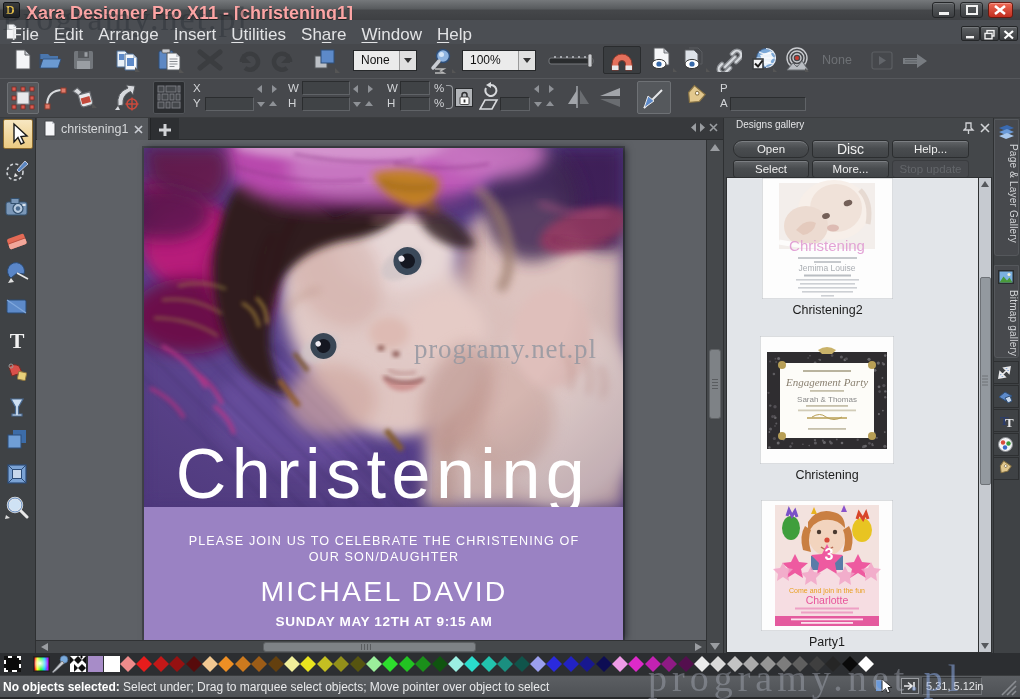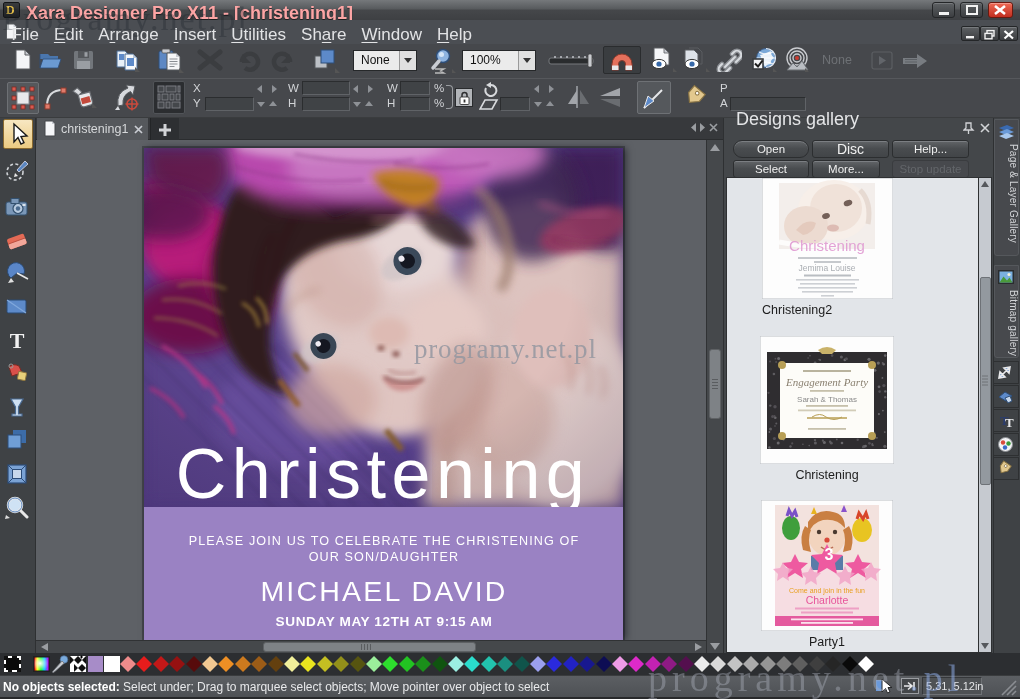--- a/index.html
+++ b/index.html
@@ -538,32 +538,32 @@
     <path d="M9 1 v8 L2 5Z" fill="#9a9da1"></path>
   </svg>
 <svg class="abs" style="left:694px;top:642px" width="10" height="10" viewBox="0 0 10 10">
     <path d="M1 1 v8 l7 -4Z" fill="#9a9da1"></path>
   </svg>
 <div class="abs" style="left:263px;top:641.5px;width:213px;height:10px;background:#7e8286;border:1px solid #5e6164;border-radius:3px"></div>
 <svg class="abs" style="left:360px;top:643px" width="14" height="8" viewBox="0 0 14 8">
     <path d="M1.5 1v6M4.5 1v6M7.5 1v6M10.5 1v6" stroke="#5a5d60" stroke-width="1"></path>
   </svg>
 <div class="abs" style="left:723px;top:118px;width:270px;height:535px;background:#44474a;border-left:1px solid #2e3032"></div>
-<div class="abs" style="left:736px;top:109px;width:150px;font-size:18px;color:#e4e5e7">Designs gallery</div>
+<div class="abs" style="left:736px;top:119px;width:150px;font-size:10px;color:#e4e5e7">Designs gallery</div>
 <svg class="abs" style="left:963px;top:122px" width="12" height="12" viewBox="0 0 12 12">
     <path d="M3 1 h5 v5 l2 2 h-9 l2 -2 Z M5.5 8 v4" fill="none" stroke="#d2d4d7" stroke-width="1.3"></path>
   </svg>
 <svg class="abs" style="left:979px;top:122px" width="12" height="12" viewBox="0 0 12 12">
     <path d="M2 2 L10 10 M10 2 L2 10" stroke="#d2d4d7" stroke-width="1.6"></path>
   </svg>
 <div class="abs" style="left:733px;top:140px;width:76px;height:18px;background:linear-gradient(#626568,#494c4f 48%,#424548);border:1px solid #2c2e30;box-shadow:inset 0 1px 0 #7b7e82;border-radius:9px;color:#f0f0f0;font-size:11.5px;text-align:center;line-height:17px">Open</div>
 <div class="abs" style="left:812px;top:140px;width:77px;height:18px;background:linear-gradient(#626568,#494c4f 48%,#424548);border:1px solid #2c2e30;box-shadow:inset 0 1px 0 #7b7e82;border-radius:3px;color:#f0f0f0;font-size:14px;text-align:center;line-height:17px">Disc designs...</div>
 <div class="abs" style="left:892px;top:140px;width:77px;height:18px;background:linear-gradient(#626568,#494c4f 48%,#424548);border:1px solid #2c2e30;box-shadow:inset 0 1px 0 #7b7e82;border-radius:3px;color:#f0f0f0;font-size:11.5px;text-align:center;line-height:17px">Help...</div>
 <div class="abs" style="left:733px;top:160px;width:76px;height:18px;background:linear-gradient(#626568,#494c4f 48%,#424548);border:1px solid #2c2e30;box-shadow:inset 0 1px 0 #7b7e82;border-radius:3px;color:#f0f0f0;font-size:11.5px;text-align:center;line-height:17px">Select</div>
-<div class="abs" style="left:812px;top:160px;width:68px;height:18px;background:linear-gradient(#626568,#494c4f 48%,#424548);border:1px solid #2c2e30;box-shadow:inset 0 1px 0 #7b7e82;border-radius:3px;color:#f0f0f0;font-size:11.5px;text-align:center;line-height:17px">More...</div>
+<div class="abs" style="left:812px;top:160px;width:77px;height:18px;background:linear-gradient(#626568,#494c4f 48%,#424548);border:1px solid #2c2e30;box-shadow:inset 0 1px 0 #7b7e82;border-radius:3px;color:#f0f0f0;font-size:11.5px;text-align:center;line-height:17px">More...</div>
 <div class="abs" style="left:892px;top:160px;width:77px;height:18px;background:#47494d;border:1px solid #3a3c3f;border-radius:3px;color:#63666a;font-size:11.5px;text-align:center;line-height:17px">Stop update</div>
 <div class="abs" style="left:726px;top:177px;width:252px;height:476px;background:#e2e5e9;border:1px solid #2e3032;border-right:none"></div>
 <div class="abs" style="left:978px;top:177px;width:14px;height:476px;background:#c6cad0;border:1px solid #2e3032"></div>
 <svg class="abs" style="left:980px;top:179px" width="10" height="11" viewBox="0 0 10 11">
     <path d="M5 2 L9 8 H1 Z" fill="#55585c"></path>
   </svg>
 <svg class="abs" style="left:980px;top:640px" width="10" height="11" viewBox="0 0 10 11">
     <path d="M5 9 L9 3 H1 Z" fill="#55585c"></path>
   </svg>
 <div class="abs" style="left:979.5px;top:277px;width:11px;height:208px;background:#93999f;border:1px solid #6e7277;border-radius:2px"></div>
@@ -588,21 +588,21 @@
 <rect x="36" y="79" width="59" height="2" fill="#c6c9cd"></rect>
 <rect x="52" y="83" width="27" height="2" fill="#c6c9cd"></rect>
 <text x="65" y="93" text-anchor="middle" font-family="Liberation Sans,sans-serif" font-size="8.5" fill="#a9adb2">Jemima Louise</text>
 <rect x="42" y="96.5" width="47" height="2" fill="#b9bdc2"></rect>
 <rect x="34" y="101" width="63" height="1.6" fill="#cdd0d4"></rect>
 <rect x="38" y="105" width="55" height="1.6" fill="#cdd0d4"></rect>
 <rect x="36" y="109" width="59" height="1.6" fill="#cdd0d4"></rect>
 <rect x="40" y="113" width="51" height="1.6" fill="#cdd0d4"></rect>
 <rect x="59" y="117" width="13" height="1.6" fill="#cdd0d4"></rect>
 </svg>
-<div class="abs" style="left:762px;top:303px;width:131px;font-size:12.5px;color:#1c1c1c">Christening2</div>
+<div class="abs" style="left:762px;top:303px;width:131px;text-align:center;font-size:12.5px;color:#1c1c1c">Christening2</div>
 <svg class="abs" style="left:760px;top:336px" width="134" height="128" viewBox="0 0 134 128">
 <rect width="134" height="128" fill="#fdfdfd" stroke="#b9bdc2" stroke-width="1"></rect>
 <rect x="7" y="16" width="120" height="97" fill="#2f2d30"></rect>
 <g>
       <circle cx="84.8" cy="23.9" r="1.3" fill="#6a686c"></circle>
       <circle cx="76.8" cy="103.4" r="0.9" fill="#5e5c60"></circle>
       <circle cx="59.2" cy="23.6" r="0.8" fill="#6a686c"></circle>
       <circle cx="15.0" cy="70.7" r="1.7" fill="#524f54"></circle>
       <circle cx="82.0" cy="107.0" r="1.3" fill="#6a686c"></circle>
       <circle cx="13.9" cy="38.0" r="1.3" fill="#5e5c60"></circle>

